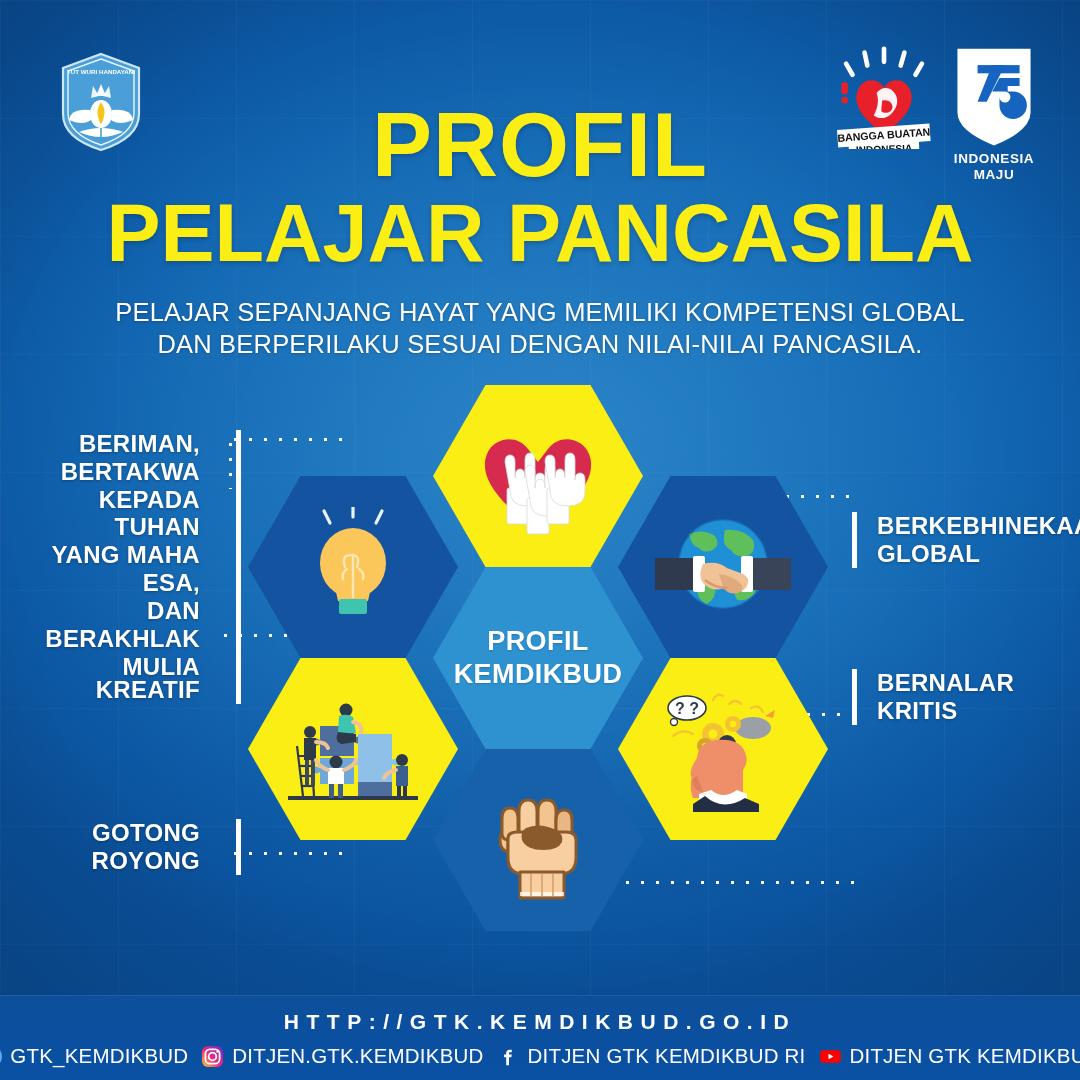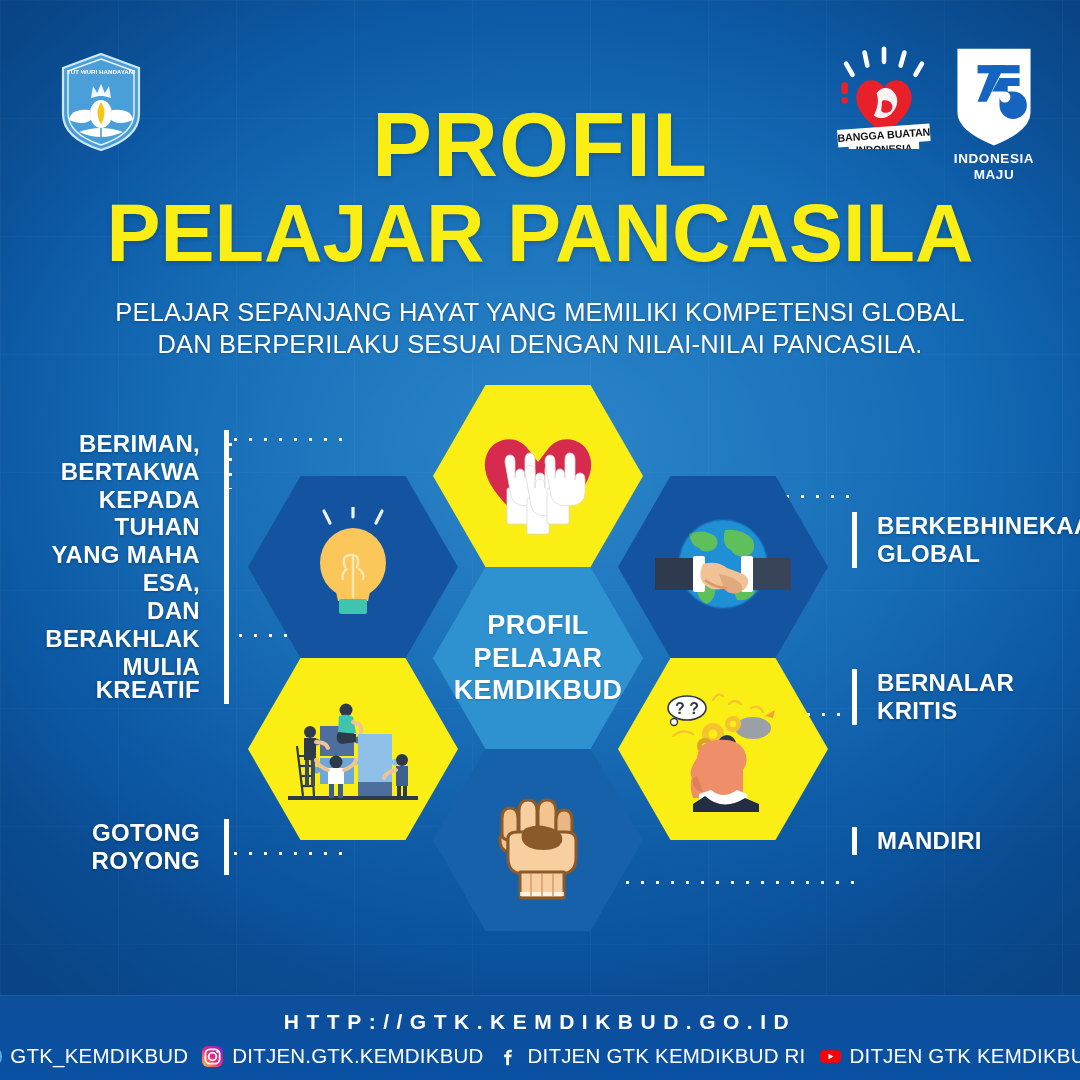--- a/index.html
+++ b/index.html
@@ -65,21 +65,21 @@
     color:#ffffff;font-weight:bold;font-size:27px;line-height:1.22;
     text-align:center;letter-spacing:0.4px;text-shadow:0 1px 2px rgba(0,0,0,0.18);
   }
 
   
   .label{
     position:absolute;color:#ffffff;font-weight:bold;
     font-size:24px;line-height:1.16;letter-spacing:0.3px;
     text-shadow:0 1px 3px rgba(0,0,0,0.3);
   }
-  .label.left{text-align:right;padding-right:24px;border-right:5px solid #ffffff;}
+  .label.left{text-align:right;padding-right:36px;border-right:5px solid #ffffff;}
   .label.right{text-align:left;padding-left:20px;border-left:5px solid #ffffff;}
 
   .dotline{
     position:absolute;height:5px;
     background-image:radial-gradient(circle, #ffffff 1.6px, rgba(255,255,255,0) 2px);
     background-size:15px 5px;background-repeat:repeat-x;
   }
   .dotline.vert{
     width:5px;
     background-image:radial-gradient(circle, #ffffff 1.6px, rgba(255,255,255,0) 2px);
@@ -215,23 +215,20 @@
   <div class="label right" style="left:852px;top:512px;width:200px;">
     <div>BERKEBHINEKAAN</div>
     <div>GLOBAL</div>
   </div>
 
   <div class="label right" style="left:852px;top:669px;width:200px;">
     <div>BERNALAR</div>
     <div>KRITIS</div>
   </div>
 
-  <div class="label right" style="left:852px;top:827px;width:200px;">
-    <div>MANDIRI</div>
-  </div>
 
   <div id="hex-wrap">
 
     <div class="hex yellow" style="left:185px;top:0px;">
       <svg width="130" height="120" viewBox="0 0 130 120">
         <path d="M65 116 C20 82 6 58 14 38 C21 21 44 18 55 33 L65 46 L75 33 C86 18 109 21 116 38 C124 58 110 82 65 116 Z" fill="#d62b4e"></path>
         <g fill="#f2f2f2" stroke="#d9d9d9" stroke-width="0.8">
           <g transform="translate(-20,6)">
             <rect x="54" y="66" width="22" height="36" rx="2" fill="#ffffff"></rect>
             <path d="M52 40 q0 -7 5 -7 t5 7 v16 q0 -9 5 -9 t5 9 v-18 q0 -7 5 -7 t5 7 v20 q0 -7 5 -7 t5 7 v12 q0 14 -18 14 q-17 0 -17 -16 Z" fill="#ffffff"></path>
@@ -286,21 +283,20 @@
 
         <path d="M50 62 q14 -4 24 4 l16 6 q8 4 4 12 q-4 8 -14 4 l-6 -3 q-12 6 -22 -2 q-8 -7 -2 -21 Z" fill="#f0c296"></path>
         <path d="M66 72 q14 2 22 10 q4 6 -3 9 q-8 2 -14 -4 Z" fill="#e0ab7c"></path>
         <path d="M52 78 q10 8 22 8" stroke="#d79a6c" stroke-width="2.4" fill="none"></path>
       </svg>
     </div>
 
     <div class="hex center" style="left:185px;top:182px;">
       <div class="center-text">
         <div>PROFIL</div>
-        <div>PELAJAR</div>
         <div>KEMDIKBUD</div>
       </div>
     </div>
 
     <div class="hex yellow" style="left:0px;top:273px;">
       <svg width="138" height="122" viewBox="0 0 138 122">
 
         <path d="M36 38 h34 v12 q6 -4 6 2 t-6 2 v14 h-34 v-12 q-6 4 -6 -2 t6 -2 Z" fill="#4e6f9e"></path>
         <path d="M74 46 h34 v26 q6 -4 6 2 t-6 2 v18 h-34 v-18 q-6 4 -6 -2 t6 -2 Z" fill="#8fc0e8"></path>
         <path d="M36 70 h34 v26 h-34 v-12 q-6 4 -6 -2 t6 -2 Z" fill="#6fa8d6"></path>

